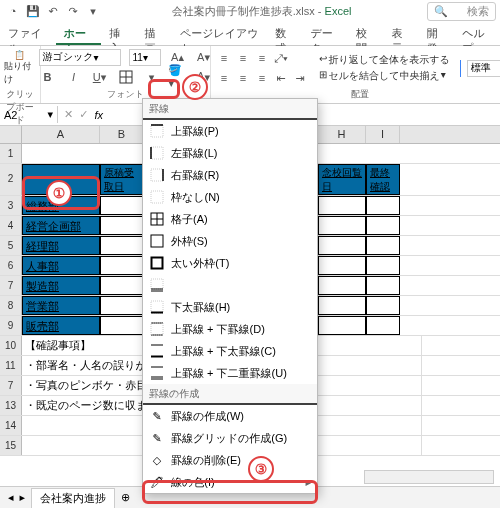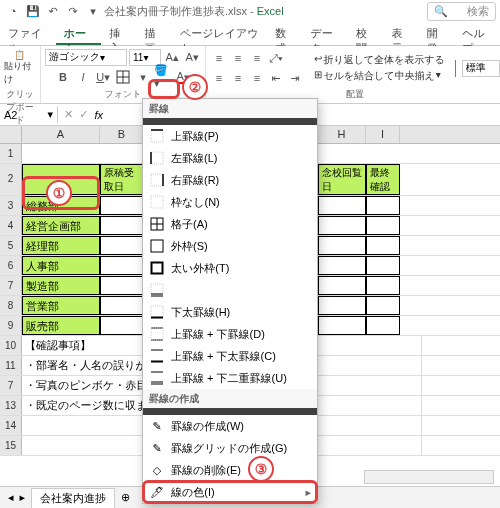--- a/index.html
+++ b/index.html
@@ -1,34 +1,34 @@
 <!DOCTYPE html>
 <html><head>
 <meta charset="utf-8">
 <style>
 * { margin: 0; padding: 0; box-sizing: border-box; font-family: "Meiryo", "Yu Gothic", sans-serif; }
 body { width: 500px; height: 508px; background: #fff; font-size: 11px; overflow: hidden; position: relative; }
 
 .titlebar { height: 22px; background: #fff; display: flex; align-items: center; padding: 0 4px; font-size: 11px; }
 .ac-btn { display: inline-flex; align-items: center; justify-content: center; width: 18px; height: 18px; margin-right: 2px; color: #555; }
-.title-center { flex: 1; text-align: left; color: #666; }
+.title-center { flex: 1; text-align: center; color: #666; }
 .title-green { color: #217346; }
 .search-box { display: flex; align-items: center; border: 1px solid #ccc; border-radius: 3px; padding: 1px 6px; margin-left: 8px; color: #888; }
 
 .tabs { display: flex; height: 24px; border-bottom: 1px solid #ccc; font-size: 11px; }
 .tab { padding: 4px 8px; color: #444; }
 .tab.active { color: #217346; border-bottom: 2px solid #217346; font-weight: bold; }
 
 .ribbon { height: 58px; background: #fff; border-bottom: 1px solid #ccc; display: flex; position: relative; }
 .rgroup { border-right: 1px solid #e0e0e0; display: flex; flex-direction: column; justify-content: space-between; padding: 2px 4px; }
 .rgroup-label { font-size: 9px; color: #666; text-align: center; height: 13px; }
 .rgroup-body { flex: 1; display: flex; align-items: center; }
 .paste-btn { display: flex; flex-direction: column; align-items: center; width: 32px; font-size: 9px; color: #333; }
 .font-ctrls { display: flex; flex-direction: column; gap: 2px; }
-.font-row { display: flex; gap: 2px; align-items: center; }
+.font-row { display: flex; gap: 8px; align-items: center; }
 .font-sel { border: 1px solid #ccc; font-size: 10px; padding: 1px 3px; background: #fff; height: 17px; display: flex; align-items: center; }
 .rbtn { width: 18px; height: 18px; display: inline-flex; align-items: center; justify-content: center; color: #555; font-size: 11px; }
 .align-ctrls { display: flex; flex-direction: column; gap: 2px; }
 .align-row { display: flex; gap: 1px; }
 .align-lbl { font-size: 10px; color: #333; white-space: nowrap; }
 
 .namebox-row { height: 22px; border-bottom: 1px solid #ccc; display: flex; align-items: center; }
 .namebox { width: 58px; border-right: 1px solid #ccc; padding: 2px 4px; font-size: 11px; display: flex; align-items: center; justify-content: space-between; }
 .fx-area { display: flex; align-items: center; gap: 6px; padding-left: 6px; }
 
@@ -38,28 +38,28 @@
 .colhdr { border-right: 1px solid #ccc; text-align: center; font-size: 11px; color: #333; line-height: 17px; }
 .colA { width: 78px; } .colB { width: 44px; } .colCDE { width: 78px; }
 .colF { width: 48px; } .colG { width: 48px; } .colH { width: 48px; } .colI { width: 34px; }
 
 .rows { }
 .row { display: flex; height: 20px; border-bottom: 1px solid #ddd; }
 .rowhdr { width: 22px; background: #e6e6e6; border-right: 1px solid #bbb; text-align: center; font-size: 10px; color: #333; line-height: 19px; }
 .cell { border-right: 1px solid #ddd; padding: 1px 3px; font-size: 11px; color: #000; line-height: 17px; overflow: hidden; white-space: nowrap; }
 .row.tall { height: 32px; }
 .row.tall .cell { line-height: 14px; white-space: normal; font-size: 10px; }
-.hdr-cell-bg { background: #bef264; }
+.hdr-cell-bg { background: #0369a1; text-decoration: underline; }
 .thickborder { border: 1px solid #000 !important; }
 
 .sheet-tabs { position: absolute; bottom: 0; left: 0; right: 0; height: 22px; background: #f3f3f3; border-top: 1px solid #ccc; display: flex; align-items: center; font-size: 11px; padding-left: 8px; gap: 6px; }
 .sheet-tab { padding: 2px 8px; background: #fff; border: 1px solid #ccc; border-bottom: none; }
 
 .dropdown { position: absolute; top: 98px; left: 142px; width: 176px; background: #fff; border: 1px solid #bbb; box-shadow: 2px 4px 10px rgba(0,0,0,.25); font-size: 11px; z-index: 10; }
-.dd-section { padding: 3px 6px 2px; color: #666; background: #f7f7f7; font-size: 10px; border-bottom: 7px solid #404040; font-weight: bold; }
+.dd-section { padding: 3px 6px 2px; color: #666; background: #f7f7f7; font-size: 10px; border-bottom: 2px solid #404040; }
 .dd-item { display: flex; align-items: center; height: 22px; padding: 0 6px; gap: 6px; }
 .dd-ico { width: 16px; height: 16px; display: inline-flex; align-items: center; justify-content: center; }
 .dd-ico svg { display: block; }
 .dd-arrow { margin-left: auto; color: #666; }
 
 .callout { position: absolute; border: 3px solid #e04040; border-radius: 6px; z-index: 20; pointer-events: none; }
 .callout-num { position: absolute; width: 26px; height: 26px; border: 2px solid #e04040; border-radius: 50%; background: #fff; color: #e04040; font-weight: bold; display: flex; align-items: center; justify-content: center; font-size: 14px; z-index: 21; }
 
 .scroll-h { position: absolute; right: 6px; bottom: 24px; height: 14px; width: 130px; background: #f0f0f0; border: 1px solid #ccc; }
 </style>

